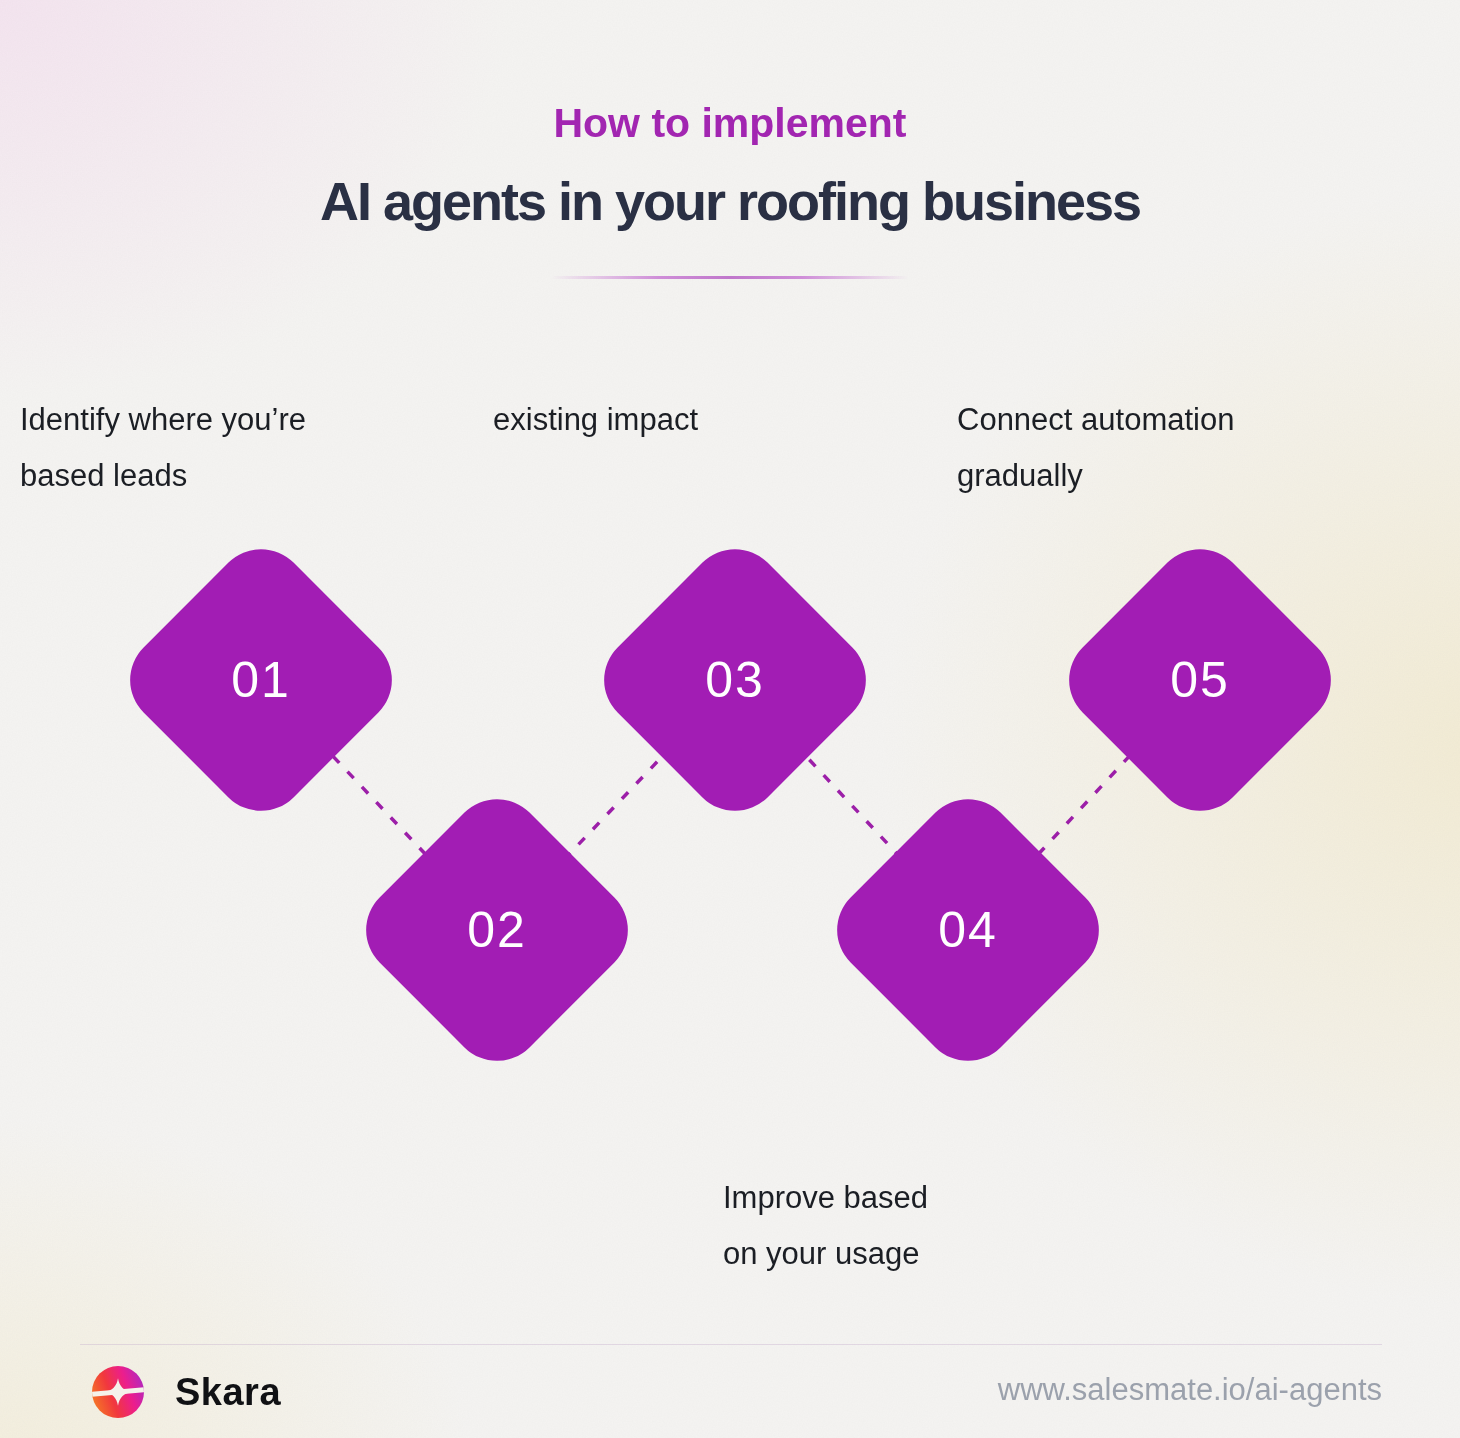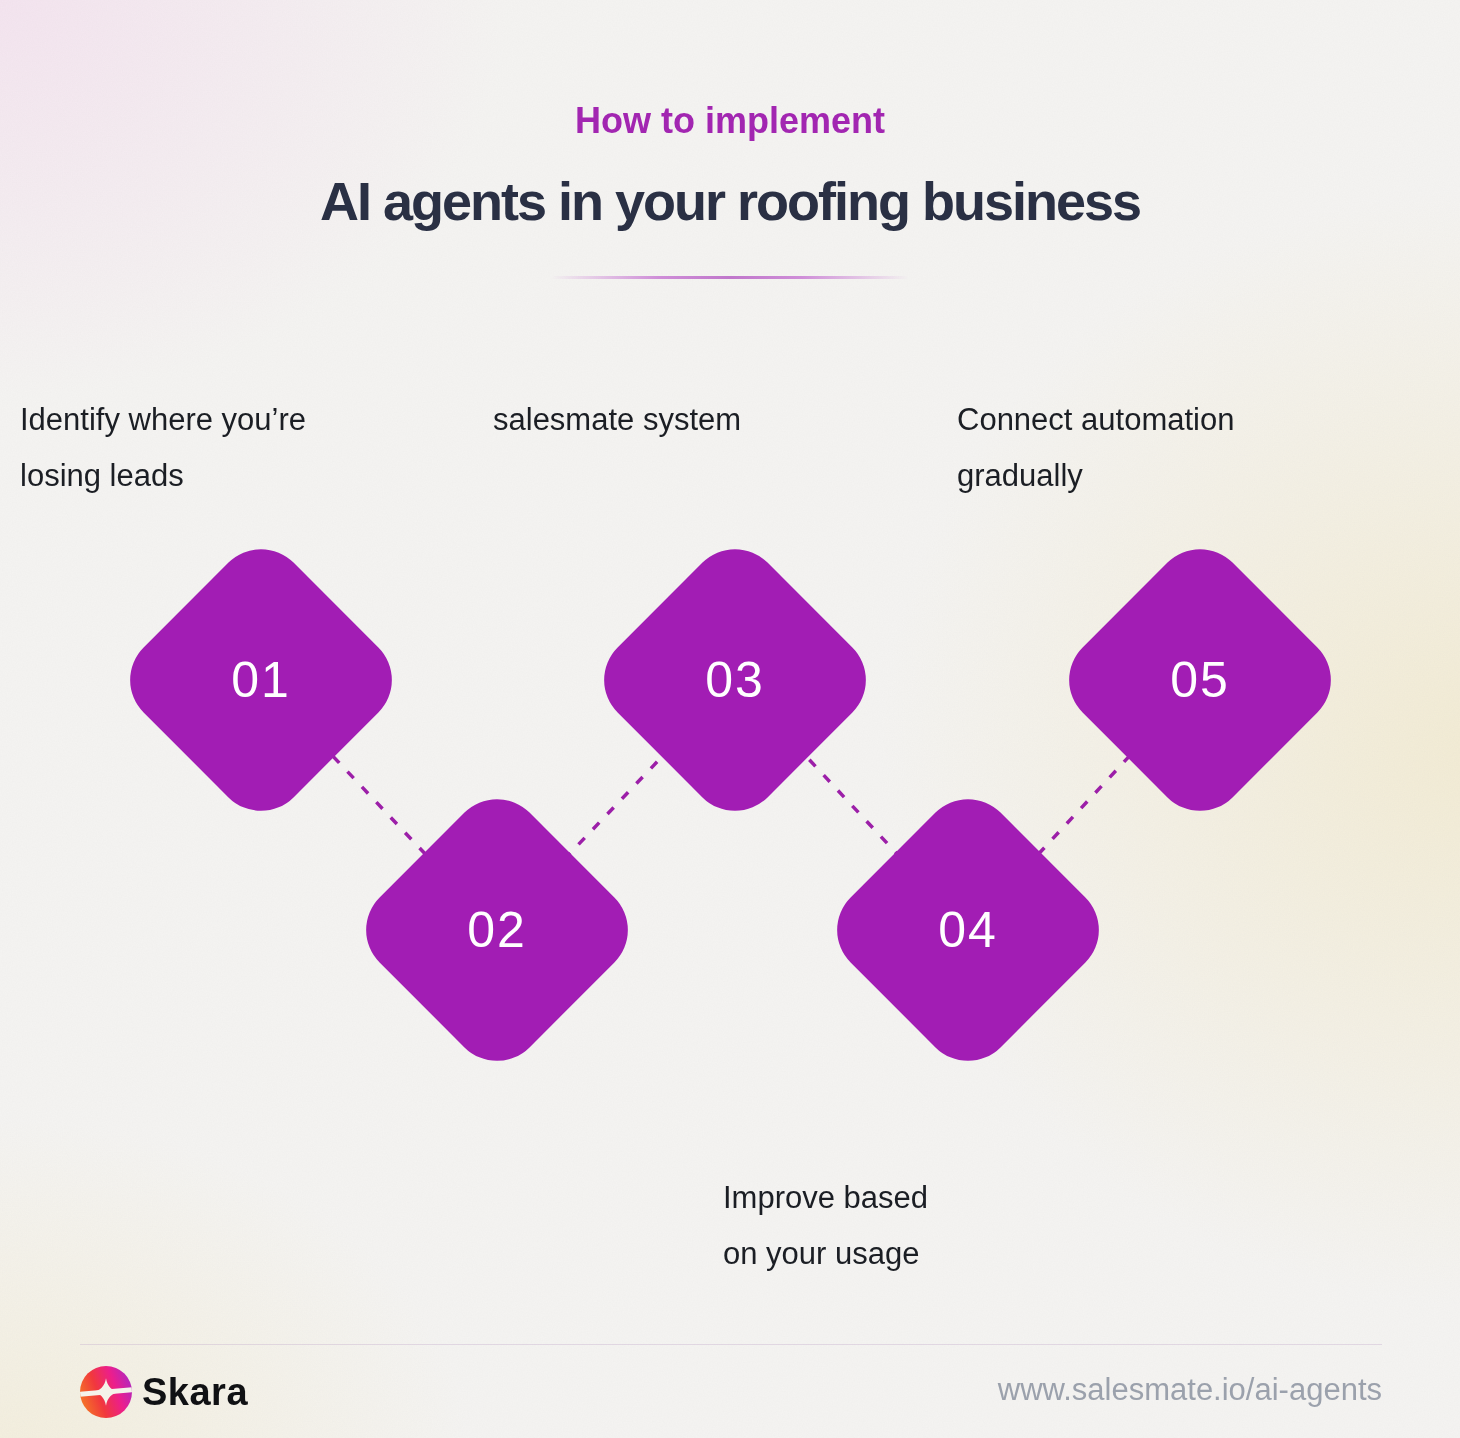--- a/index.html
+++ b/index.html
@@ -14,21 +14,21 @@
       radial-gradient(760px 560px at 0% 102%,  rgba(243,236,210,0.65), rgba(243,236,210,0) 62%),
       #f5f4f2;
   }
   .texture{ position:absolute; inset:0; z-index:0; pointer-events:none; }
 
   .layer{ position:absolute; inset:0; z-index:1; }
 
   
   .eyebrow{
     position:absolute; top:100px; left:0; width:100%;
-    text-align:center; font-size:36px; font-weight:600; color:#a226b1;
+    text-align:center; font-size:41px; font-weight:600; color:#a226b1;
   }
   .title{
     position:absolute; top:170px; left:0; width:100%;
     text-align:center; font-size:54px; font-weight:800; letter-spacing:-2px;
     color:#2a3044;
   }
   .title-underline{
     position:absolute; top:276px; left:50%; transform:translateX(-50%);
     width:358px; height:3px; border-radius:2px;
     background:linear-gradient(90deg, rgba(199,124,210,0) 0%, #cf8ed8 30%, #c077cb 50%, #cf8ed8 70%, rgba(199,124,210,0) 100%);
@@ -55,21 +55,21 @@
     text-align:left; font-size:31px; font-weight:500; color:#1b1e24;
     line-height:56px; z-index:2;
   }
 
   
   .footer-divider{
     position:absolute; left:80px; right:78px; top:1344px; height:1px;
     background:rgba(198,176,206,0.4); z-index:2;
   }
   .brand{
-    position:absolute; left:80px; top:1366px; display:flex; align-items:center; gap:10px; z-index:2;
+    position:absolute; left:92px; top:1366px; display:flex; align-items:center; gap:31px; z-index:2;
   }
   .brand-icon{
     position:relative; width:52px; height:52px; border-radius:50%; overflow:hidden;
     background:linear-gradient(70deg,#f6891f 0%, #f1383d 38%, #ec1e8c 66%, #9e2bd0 100%);
   }
   .brand-icon .slash{
     position:absolute; left:-10%; top:50%; width:120%; height:5px;
     transform:translateY(-50%) rotate(-5deg); background:#f5f2ea;
   }
   .brand-icon .star{
@@ -100,24 +100,24 @@
     <div class="eyebrow">How to implement</div>
     <h1 class="title">AI agents in your roofing business</h1>
     <div class="title-underline"></div>
 
     <svg class="connectors" width="1460" height="1438">
       <polyline points="261,680 497,930 735,680 968,930 1200,680" fill="none" stroke="#9c1fa8" stroke-width="3.5" stroke-dasharray="9 12"></polyline>
     </svg>
 
     <div class="step-label" style="left:260px; top:392px;">
       <div>Identify where you’re</div>
-      <div>losing leads</div>
+      <div>based leads</div>
     </div>
     <div class="step-label" style="left:733px; top:392px;">
-      <div>salesmate system</div>
+      <div>existing impact</div>
     </div>
     <div class="step-label" style="left:1197px; top:392px;">
       <div>Connect automation</div>
       <div>gradually</div>
     </div>
 
     <div class="diamond" style="left:261px; top:680px;">
       <div class="num">01</div>
     </div>
     <div class="diamond" style="left:497px; top:930px;">

